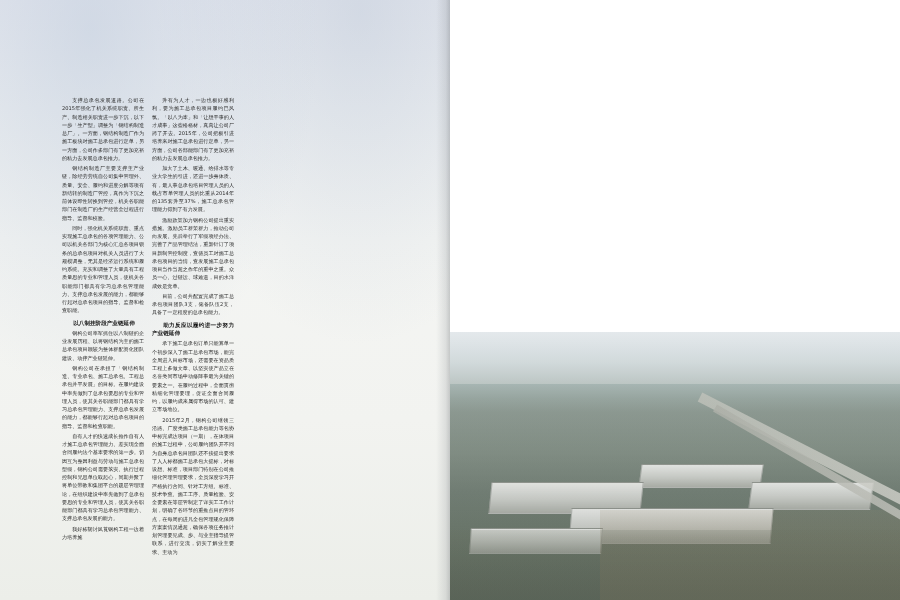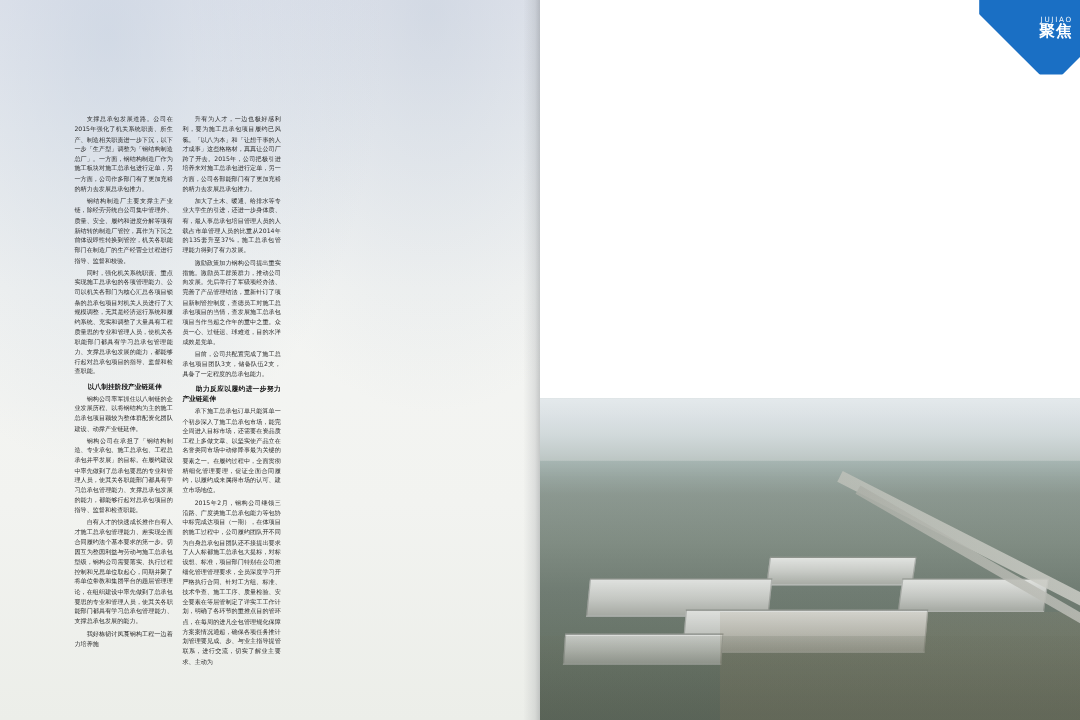--- a/index.html
+++ b/index.html
@@ -222,22 +222,15 @@
       <div class="photo-bldg b4"></div>
       <div class="photo-bldg b2"></div>
       <div class="photo-bldg b5"></div>
       <div class="photo-dirt"></div>
       <div class="photo-ground"></div>
       <div class="photo-road r1"></div>
       <div class="photo-road r2"></div>
       <div class="photo-haze"></div>
     </div>
 
-    <div class="corner-tab">
-      <div class="shape"></div>
-      <div class="corner-label">
-        <div class="en">JUJIAO</div>
-        <div class="cn">聚焦</div>
-      </div>
-    </div>
 
   </div>
 </div>
 
 </body></html>

